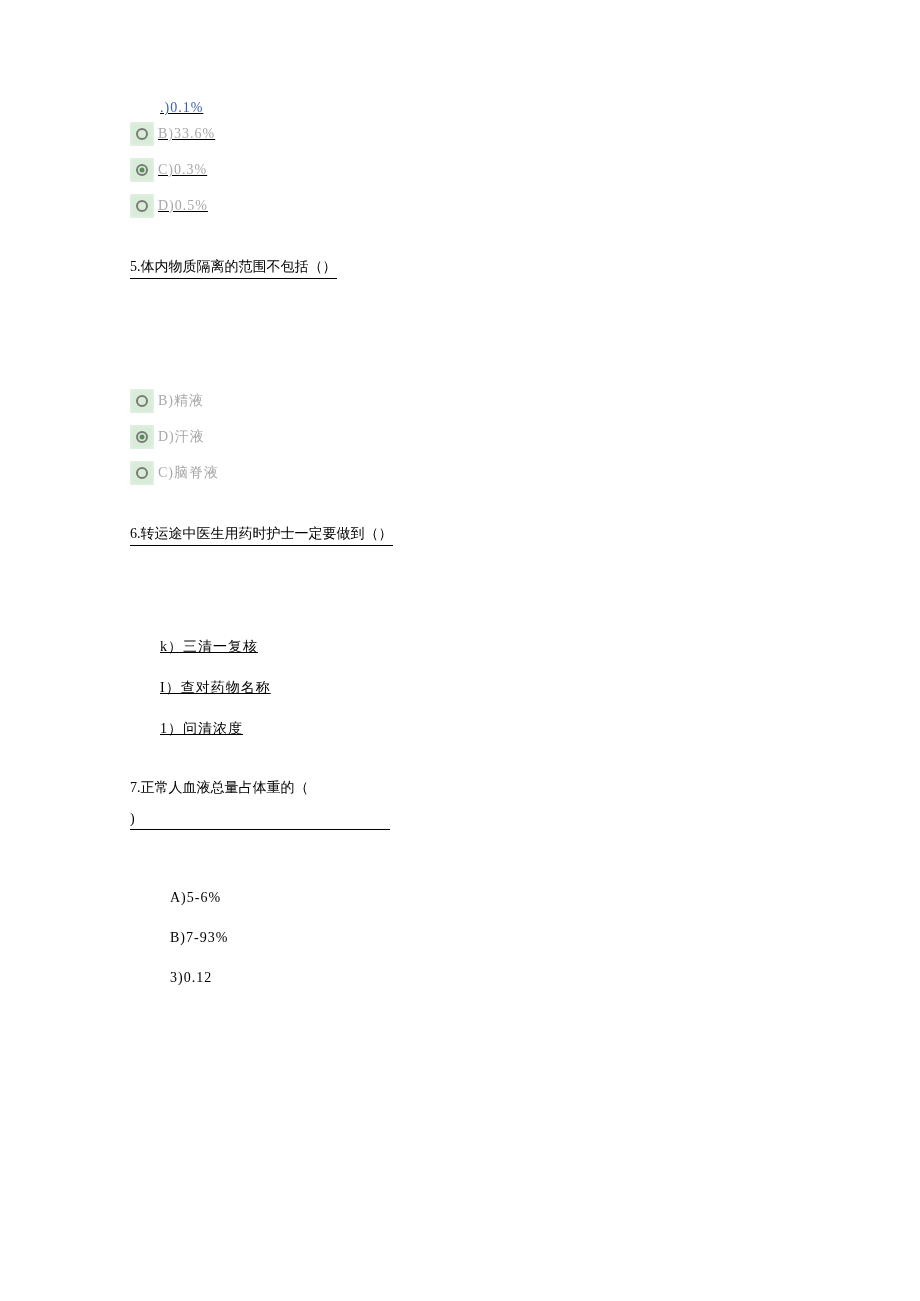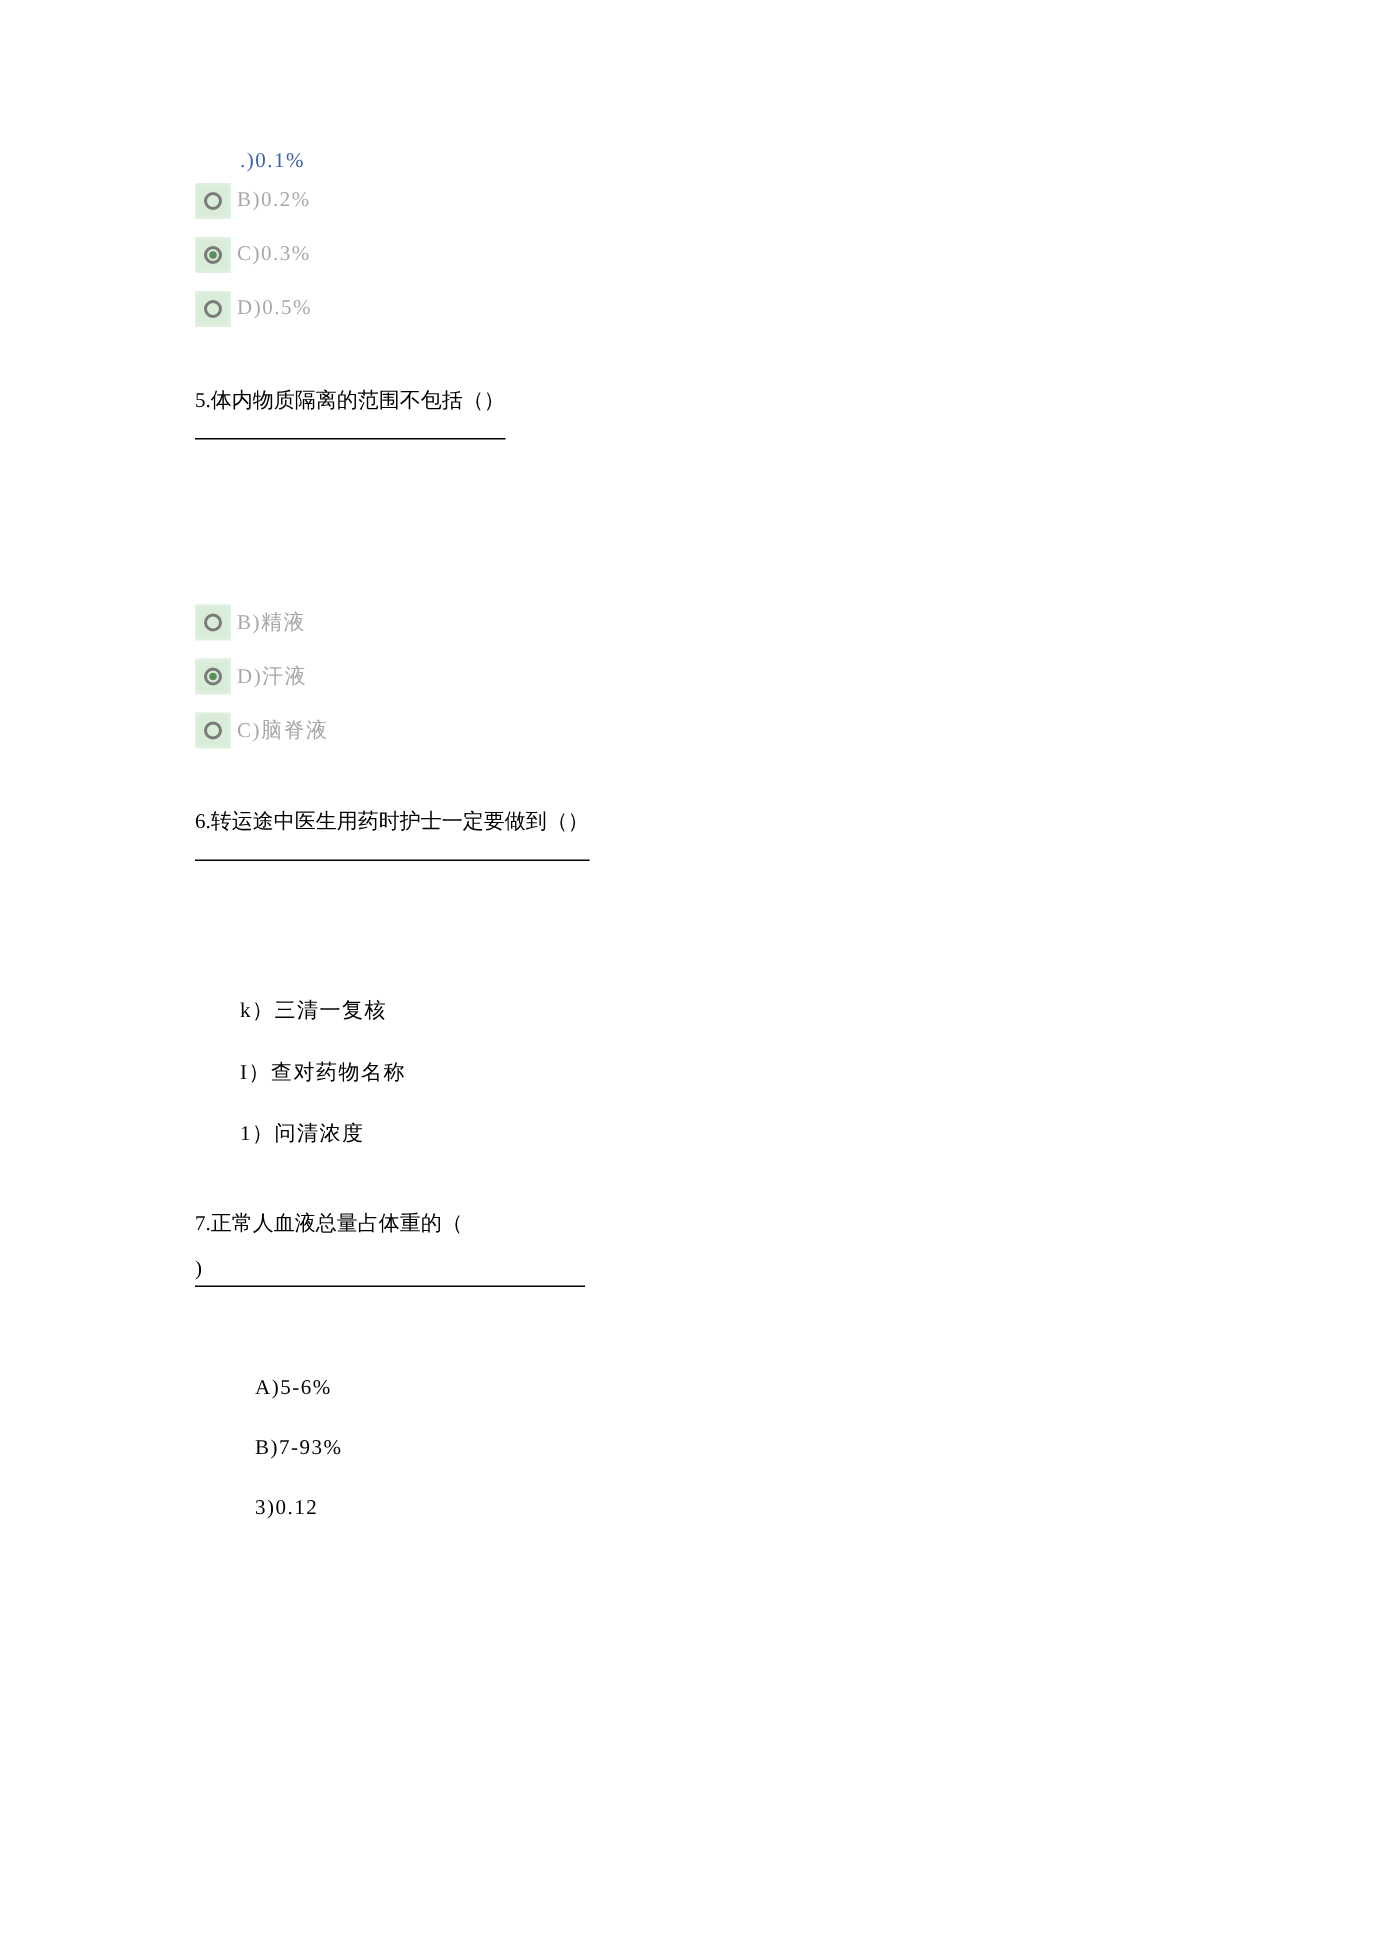--- a/index.html
+++ b/index.html
@@ -44,23 +44,23 @@
     letter-spacing: 1px;
   }
   .question {
     margin-top: 40px;
     margin-bottom: 60px;
   }
   .q-text {
     color: #000000;
     border-bottom: 1px solid #000000;
     display: inline-block;
-    padding-bottom: 16px;
+    padding-bottom: 2px;
   }
-  .indent-30 { padding-left: 30px; }
+  .indent-30 { padding-left: 30px; text-decoration: underline; }
   .plain-block {
     margin-bottom: 20px;
     color: #000000;
     letter-spacing: 1px;
     line-height: 1.5;
   }
   .plain-option {
     margin-bottom: 24px;
     color: #000000;
     letter-spacing: 1px;
@@ -83,21 +83,21 @@
   
   <div class="indent-30">
     <div class="blue-text" style="margin-bottom:6px; max-width:80px;">.)0.1%</div>
 
     <div class="opt-line" style="margin-left:-30px;">
       <span class="radio-box">
         <svg viewBox="0 0 14 14">
             <circle cx="7" cy="7" r="5" fill="none" stroke="#7a7a7a" stroke-width="2"></circle>
           </svg>
       </span>
-      <span class="opt-label">B)0.2%</span>
+      <span class="opt-label">B)33.6%</span>
     </div>
 
     <div class="opt-line" style="margin-left:-30px;">
       <span class="radio-box">
         <svg viewBox="0 0 14 14">
             <circle cx="7" cy="7" r="5" fill="none" stroke="#7a7a7a" stroke-width="2"></circle>
             <circle cx="7" cy="7" r="2.5" fill="#5b8c5b"></circle>
           </svg>
       </span>
       <span class="opt-label">C)0.3%</span>

